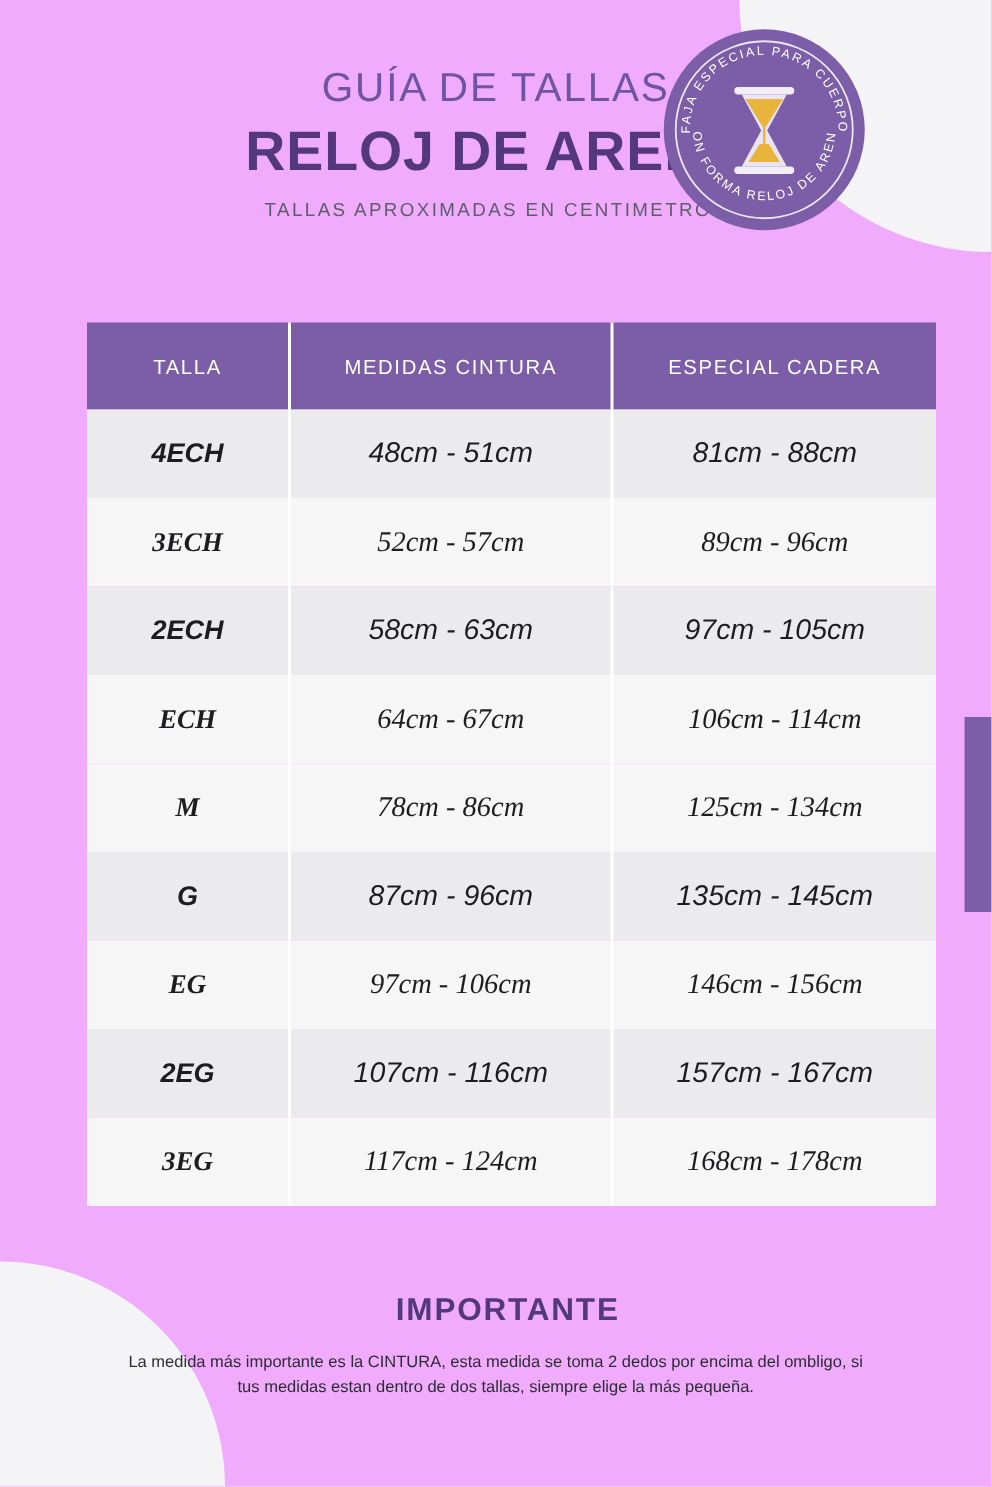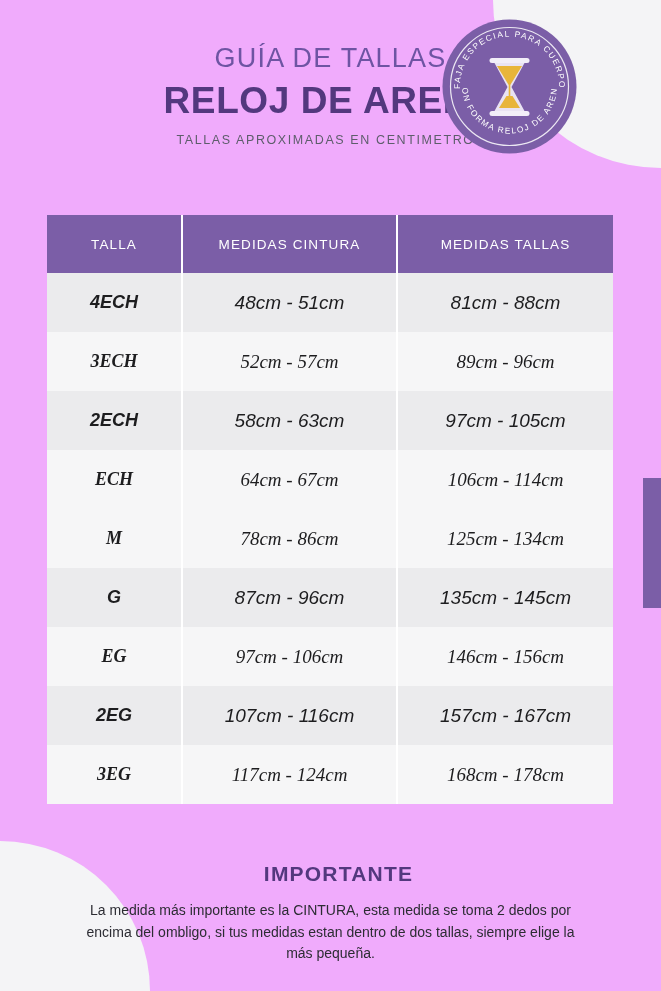--- a/index.html
+++ b/index.html
@@ -91,21 +91,21 @@
     width: 135px;
     height: 135px;
     z-index: 6;
   }
   .badge svg { display: block; }
 
   
   .table-wrap {
     position: absolute;
     top: 215px;
-    left: 47px;
+    left: 58px;
     width: 566px;
     z-index: 3;
   }
   table {
     border-collapse: collapse;
     width: 566px;
     table-layout: fixed;
   }
   thead th {
     background: #7b5ea7;
@@ -152,21 +152,21 @@
   }
   .footer-title {
     color: #53387e;
     font-size: 21px;
     font-weight: bold;
     letter-spacing: 1.2px;
     margin: 0 0 14px 16px;
   }
   .footer-text {
     color: #2c2c33;
-    font-size: 14px;
+    font-size: 11px;
     line-height: 1.55;
     margin: 0 auto;
     width: 500px;
   }
 </style>
 </head>
 <body>
 
 <div class="page">
 
@@ -210,21 +210,21 @@
     <table>
       <colgroup>
         <col class="col-a">
           <col class="col-b">
           <col class="col-c">
       </colgroup>
       <thead>
         <tr>
           <th>TALLA</th>
           <th>MEDIDAS CINTURA</th>
-          <th>MEDIDAS TALLAS</th>
+          <th>ESPECIAL CADERA</th>
         </tr>
       </thead>
       <tbody id="table-body">
           <tr class="odd">
             <td class="size-cell">4ECH</td>
             <td>48cm - 51cm</td>
             <td>81cm - 88cm</td>
           </tr>
           <tr class="even">
             <td class="size-cell">3ECH</td>

